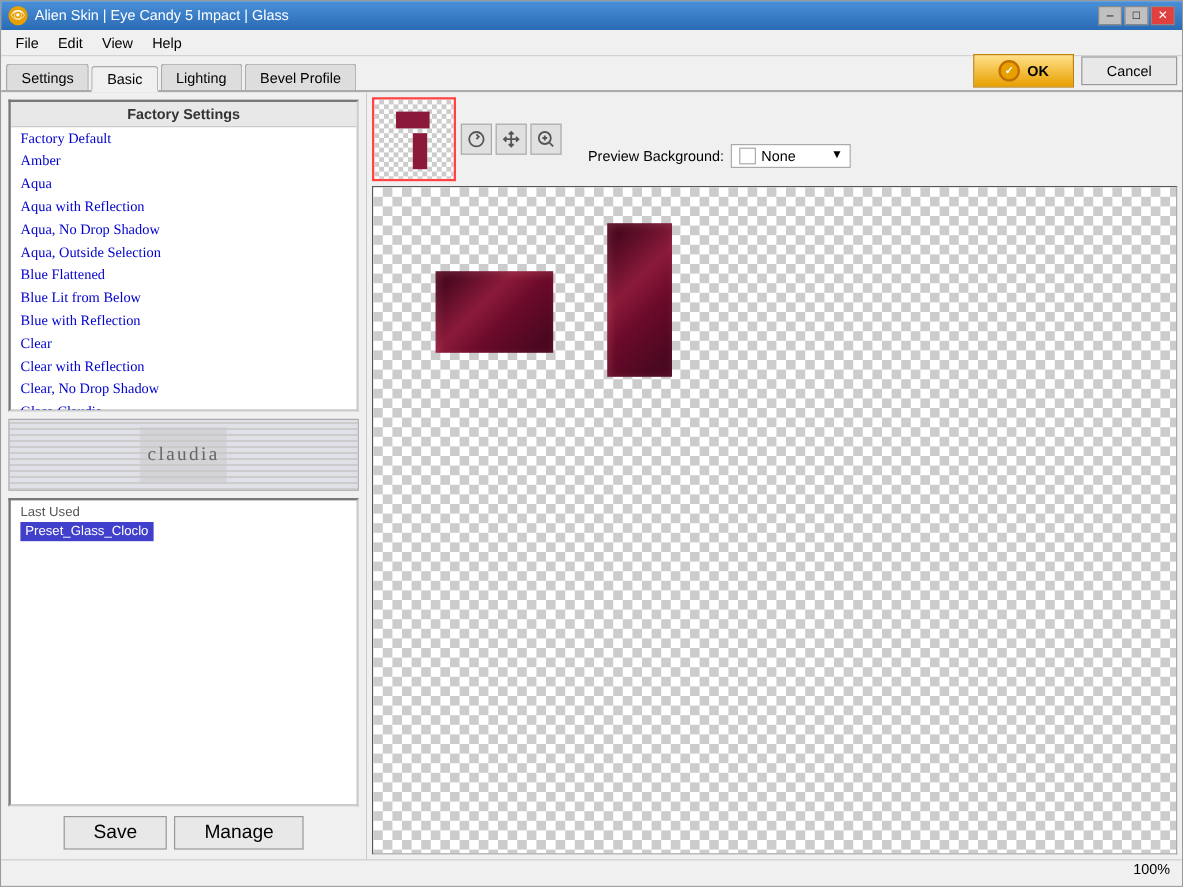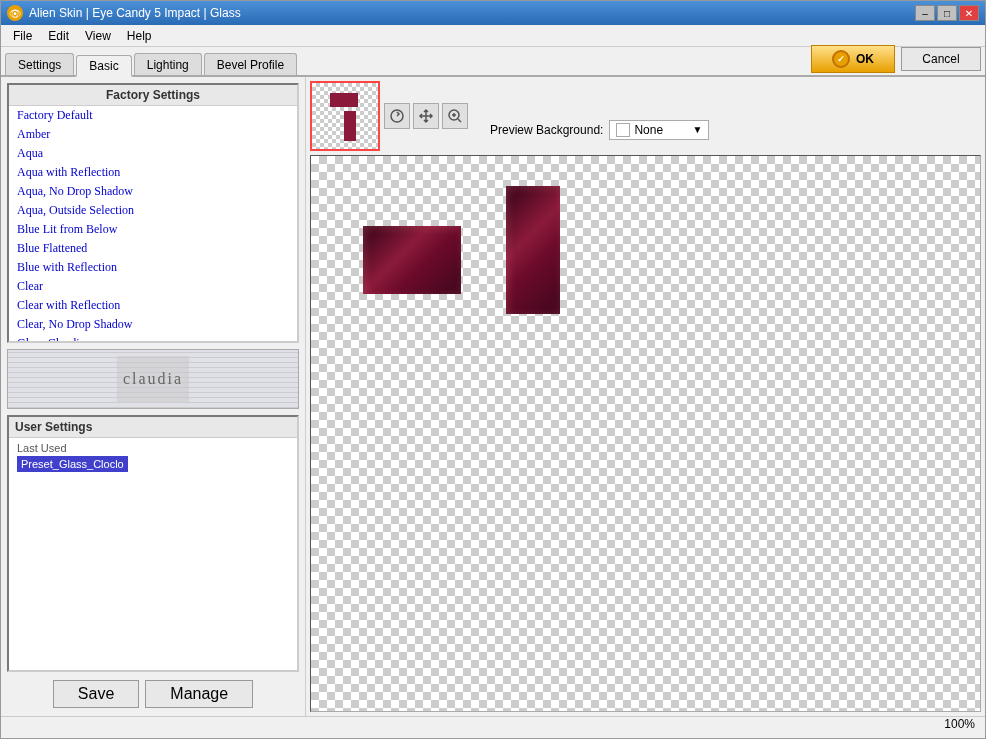--- a/index.html
+++ b/index.html
@@ -384,39 +384,38 @@
 
       <div class="settings-list-container">
         <div class="settings-list-header">Factory Settings</div>
         <div class="settings-list-scroll">
           <div class="list-item">Factory Default</div>
           <div class="list-item">Amber</div>
           <div class="list-item">Aqua</div>
           <div class="list-item">Aqua with Reflection</div>
           <div class="list-item">Aqua, No Drop Shadow</div>
           <div class="list-item">Aqua, Outside Selection</div>
+          <div class="list-item">Blue Flattened</div>
           <div class="list-item">Blue Lit from Below</div>
-          <div class="list-item">Blue Flattened</div>
           <div class="list-item">Blue with Reflection</div>
           <div class="list-item">Clear</div>
           <div class="list-item">Clear with Reflection</div>
           <div class="list-item">Clear, No Drop Shadow</div>
           <div class="list-item">Glass-Claudia</div>
           <div class="list-item">Glass-Claudia2</div>
 
         </div>
       </div>
 
       <div style="width:100%; height:60px; border: 1px solid #aaa; background:#e0e0e8; position:relative; overflow:hidden; flex-shrink:0;">
         <div style="position:absolute; width:100%; height:100%; background: repeating-linear-gradient(0deg, #ccc 0px, #ccc 1px, #e0e0e8 1px, #e0e0e8 5px);"></div>
         <div style="position:absolute; left:50%; top:50%; transform:translate(-50%,-50%); font-size:16px; color:#666; font-family:serif; letter-spacing:2px; background: rgba(200,200,200,0.5); padding:14px 6px;">claudia</div>
       </div>
 
       <div class="user-settings-container">
-        <div class="user-settings-header">User Settings</div>
         <div class="user-settings-content">
           <div class="user-settings-sublabel">Last Used</div>
           <div class="user-setting-item">Preset_Glass_Cloclo</div>
         </div>
       </div>
 
       <div class="panel-buttons">
         <button class="panel-btn">Save</button>
         <button class="panel-btn">Manage</button>
       </div>

